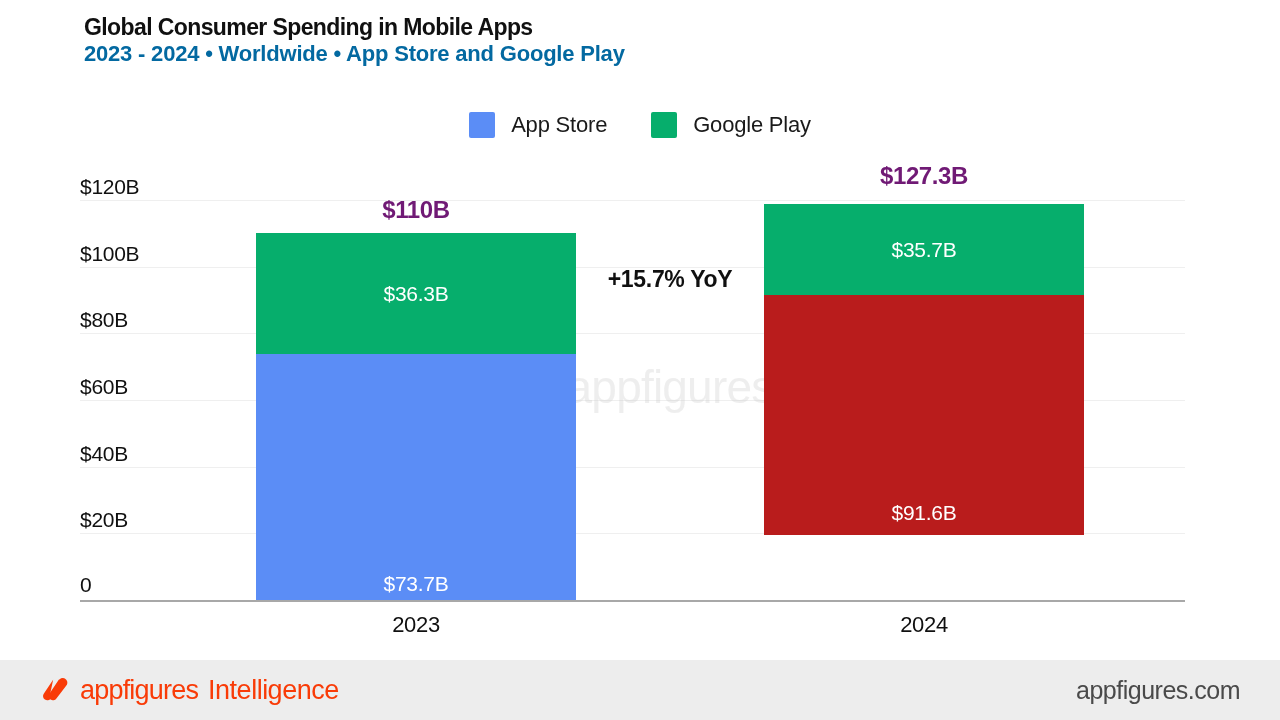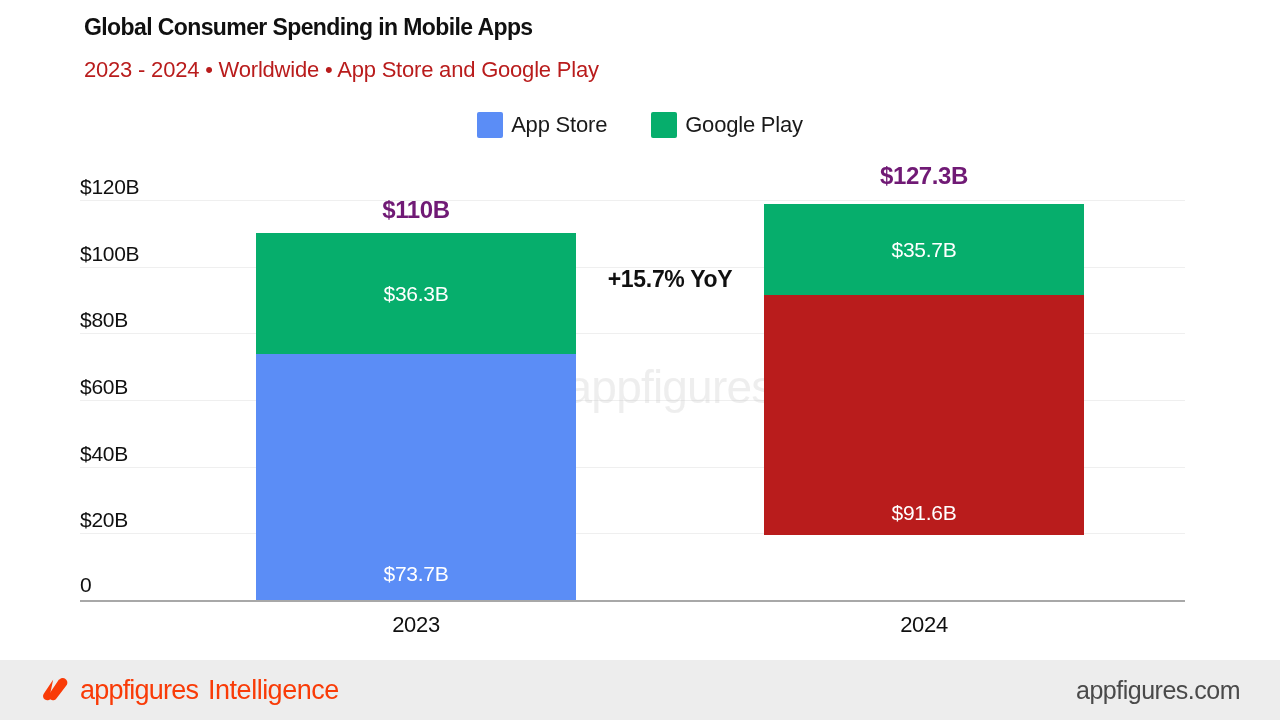--- a/index.html
+++ b/index.html
@@ -12,30 +12,30 @@
     -webkit-font-smoothing:antialiased;
   }
 
   
   #header { position:absolute; left:84px; top:14px; width:1100px; }
   #chart-title {
     font-size:23px; font-weight:bold; color:#101010;
     letter-spacing:-0.6px; line-height:1.18; white-space:nowrap;
   }
   #chart-subtitle {
-    font-size:22px; font-weight:normal; color:#b91c1c;
-    letter-spacing:-0.2px; margin-top:16px; white-space:nowrap;
+    font-size:22px; font-weight:bold; color:#0369a1;
+    letter-spacing:-0.2px; margin-top:0; white-space:nowrap;
   }
 
   
   #legend {
     position:absolute; left:0; top:112px; width:1280px;
     display:flex; justify-content:center; align-items:center; gap:44px;
   }
-  .legend-item { display:flex; align-items:center; gap:8px; }
+  .legend-item { display:flex; align-items:center; gap:16px; }
   .legend-swatch { width:26px; height:26px; border-radius:2px; flex:none; }
   .legend-label { font-size:22px; color:#1a1a1a; letter-spacing:-0.2px; white-space:nowrap; }
 
   
   #plot { position:absolute; left:0; top:0; width:1280px; height:660px; }
 
   .grid-line {
     position:absolute; left:80px; width:1105px; height:1px;
     background:#efefef;
   }
@@ -146,21 +146,21 @@
     <span class="wm-text">appfigures</span>
   </div>
 
   <div class="bar-group" style="left:256px">
     <div class="bar-total" style="top:196px">$110B</div>
 
     <div class="bar-seg" style="top:233px;height:121px;background:#06ae6c">
       <span class="bar-seg-label">$36.3B</span>
     </div>
 
-    <div class="bar-seg" style="top:354px;height:246px;background:#5b8df6;align-items:flex-end;padding-bottom:14px">
+    <div class="bar-seg" style="top:354px;height:246px;background:#5b8df6;align-items:flex-end;padding-bottom:4px">
       <span class="bar-seg-label">$73.7B</span>
     </div>
     <div class="bar-cat-label">2023</div>
   </div>
 
   <div class="bar-group" style="left:764px">
     <div class="bar-total" style="top:162px">$127.3B</div>
 
     <div class="bar-seg" style="top:204px;height:91px;background:#06ae6c">
       <span class="bar-seg-label">$35.7B</span>

